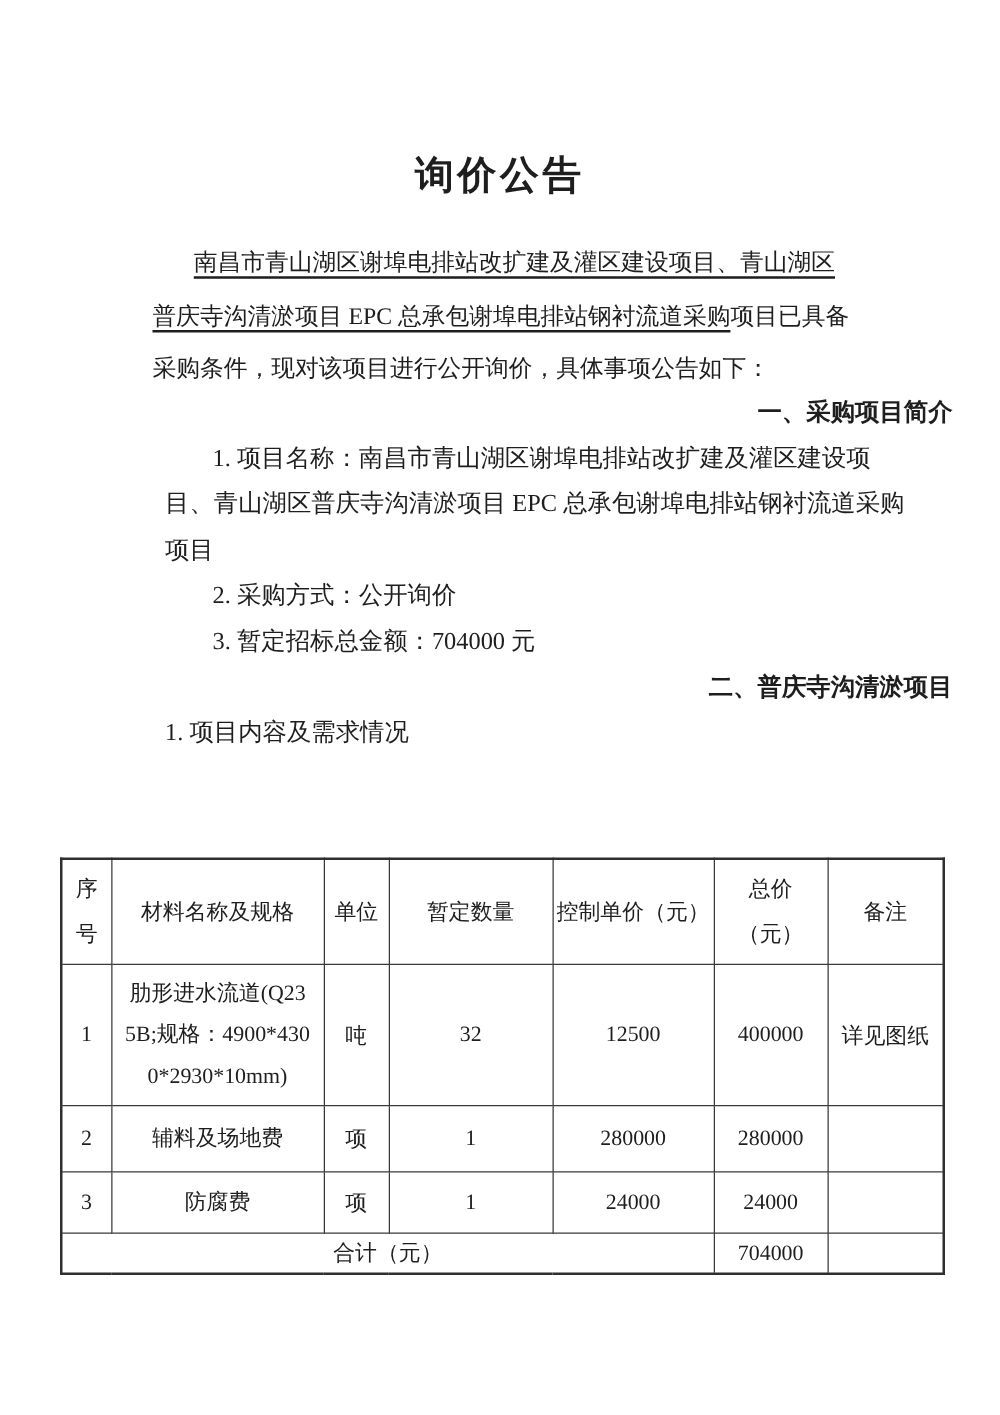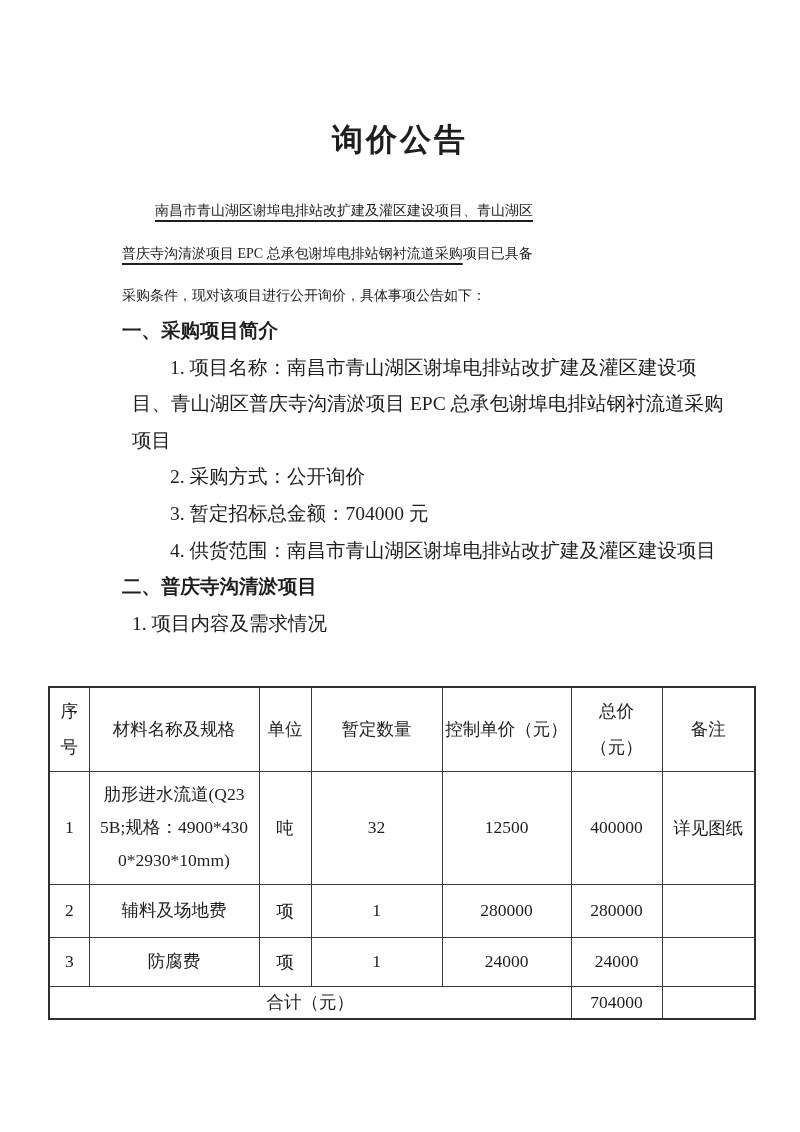--- a/index.html
+++ b/index.html
@@ -14,36 +14,36 @@
   .doc-title{
     position:absolute;top:122px;left:0;right:0;
     margin:0;
     text-align:center;
     font-size:31px;line-height:36px;
     font-weight:700;
     letter-spacing:3px;
   }
   .intro{
     position:absolute;top:190px;left:122px;width:600px;
-    font-size:14px;line-height:42.7px;
+    font-size:19px;line-height:42.7px;
   }
   .intro .line{white-space:nowrap;}
   .intro .line.indent{padding-left:33px;}
   .u{
     text-decoration-line:underline;
     text-decoration-thickness:1.5px;
     text-underline-offset:5px;
   }
   .items{
     position:absolute;top:313px;left:122px;width:640px;
     font-size:19.5px;line-height:36.6px;
   }
   .items .line{white-space:nowrap;margin-left:10px;}
   .items .line.indent{padding-left:38px;}
-  .items .sec-heading{font-weight:700;white-space:nowrap;}
+  .items .sec-heading{font-weight:700;white-space:nowrap;text-align:right;}
   table.items-table{
     position:absolute;left:48px;top:686px;
     width:706px;
     border-collapse:collapse;table-layout:fixed;
     font-size:17.5px;
     color:#1e1e1e;
     border:2px solid #2f2f2f;
   }
   table.items-table td,table.items-table th{
     border:1px solid #3a3a3a;
@@ -73,21 +73,20 @@
     <div class="line"><span>采购条件，现对该项目进行公开询价，具体事项公告如下：</span></div>
   </div>
 
   <div class="items">
     <div class="sec-heading">一、采购项目简介</div>
     <div class="line indent">1. 项目名称：南昌市青山湖区谢埠电排站改扩建及灌区建设项</div>
     <div class="line">目、青山湖区普庆寺沟清淤项目 EPC 总承包谢埠电排站钢衬流道采购</div>
     <div class="line">项目</div>
     <div class="line indent">2. 采购方式：公开询价</div>
     <div class="line indent">3. 暂定招标总金额：704000 元</div>
-    <div class="line indent">4. 供货范围：南昌市青山湖区谢埠电排站改扩建及灌区建设项目</div>
     <div class="sec-heading">二、普庆寺沟清淤项目</div>
     <div class="line">1. 项目内容及需求情况</div>
   </div>
 
   <table class="items-table">
     <colgroup>
       <col style="width:40px">
         <col style="width:170px">
         <col style="width:52px">
       <col style="width:131px">

